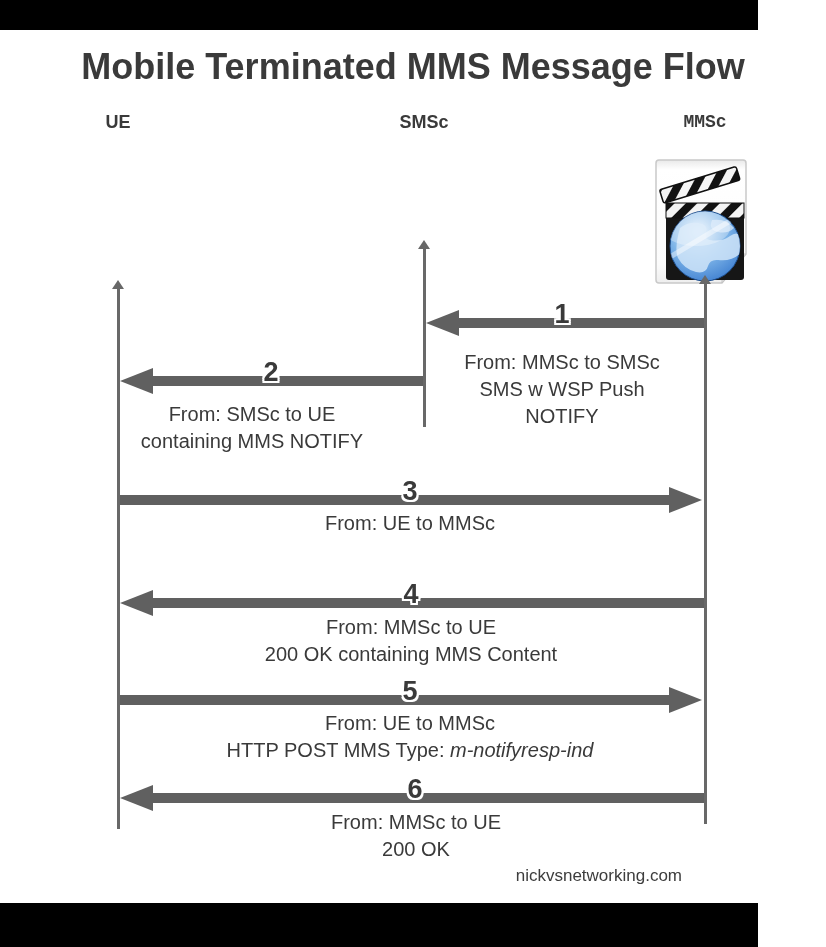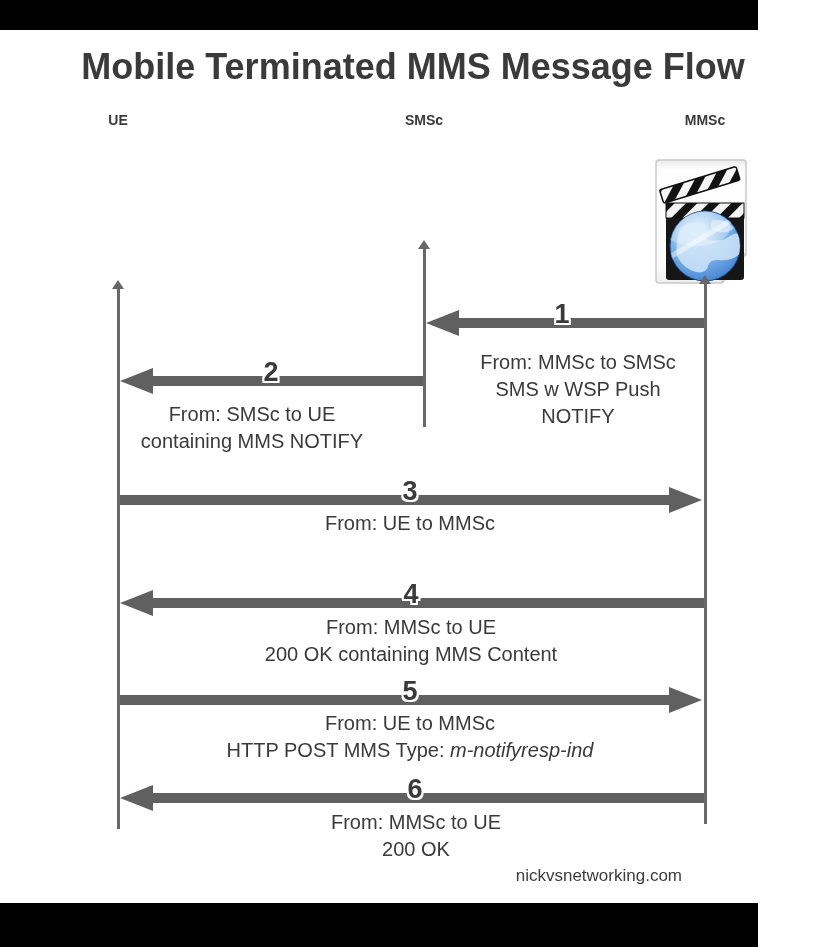--- a/index.html
+++ b/index.html
@@ -9,21 +9,21 @@
   }
   .letterbox{position:absolute;left:0;width:826px;background:#000000;}
   #letterbox-top{top:0;height:30px;}
   #letterbox-bottom{top:903px;height:44px;}
   .page-title{
     position:absolute;top:46px;left:0;width:826px;text-align:center;
     font-size:36px;font-weight:bold;color:#3a3a3a;letter-spacing:0px;
   }
   .actor-label{
     position:absolute;top:112px;transform:translateX(-50%);
-    font-size:14px;font-weight:bold;color:#3a3a3a;white-space:nowrap;
+    font-size:18px;font-weight:bold;color:#3a3a3a;white-space:nowrap;
   }
   .lifeline{position:absolute;width:3px;background:#686868;}
   .lifeline-cap{
     position:absolute;width:0;height:0;
     border-left:6px solid transparent;border-right:6px solid transparent;
     border-bottom:9px solid #686868;
   }
   .arrow-shaft{position:absolute;height:10px;background:#606060;}
   .arrow-head{position:absolute;width:0;height:0;border-top:13px solid transparent;border-bottom:13px solid transparent;}
   .arrow-head.left{border-right:33px solid #606060;}
@@ -50,21 +50,21 @@
 
 <div id="canvas">
 
   <div id="letterbox-top" class="letterbox"></div>
   <div id="letterbox-bottom" class="letterbox"></div>
 
   <div class="page-title">Mobile Terminated MMS Message Flow</div>
 
   <div class="actor-label" style="left: 118px;">UE</div>
   <div class="actor-label" style="left: 424px;">SMSc</div>
-  <div class="actor-label" style="left: 705px;">MMSc</div>
+  <div class="actor-label" style="left: 705px; font-family: Liberation Mono, monospace;">MMSc</div>
 
   <svg id="media-icon" width="98" height="127" viewBox="0 0 98 127" xmlns="http://www.w3.org/2000/svg">
     <defs>
       <linearGradient id="pageGrad" x1="0" y1="0" x2="0" y2="1">
         <stop offset="0" stop-color="#e9e9e9"></stop>
         <stop offset="0.08" stop-color="#ffffff"></stop>
         <stop offset="0.85" stop-color="#fbfbfb"></stop>
         <stop offset="1" stop-color="#eeeeee"></stop>
       </linearGradient>
       <linearGradient id="foldGrad" x1="0" y1="0" x2="1" y2="1">
@@ -104,21 +104,21 @@
       <ellipse cx="44" cy="70" rx="34" ry="18" fill="#ffffff" opacity="0.30"></ellipse>
       <path d="M18,96 l70,-42 l0,6 l-70,42 Z" fill="#ffffff" opacity="0.45"></path>
     </g>
   </svg>
 
   <div id="messages">
       <div>
         <div class="arrow-shaft" style="left: 451px; width: 253px; top: 318px;"></div>
         <div class="arrow-head left" style="top: 310px; left: 426px;"></div>
         <div class="msg-number" style="left: 562px; top: 301px;">1</div>
-        <div class="msg-text" style="left: 408px; width: 340px; top: 349px;">
+        <div class="msg-text" style="left: 392px; width: 340px; top: 349px;">
           <div>From: MMSc to SMSc</div>
           <div>SMS w WSP Push</div>
           <div>NOTIFY</div>
         </div>
       </div>
       <div>
         <div class="arrow-shaft" style="left: 145px; width: 278px; top: 376px;"></div>
         <div class="arrow-head left" style="top: 368px; left: 120px;"></div>
         <div class="msg-number" style="left: 271px; top: 359px;">2</div>
         <div class="msg-text" style="left: 82px; width: 340px; top: 401px;">

